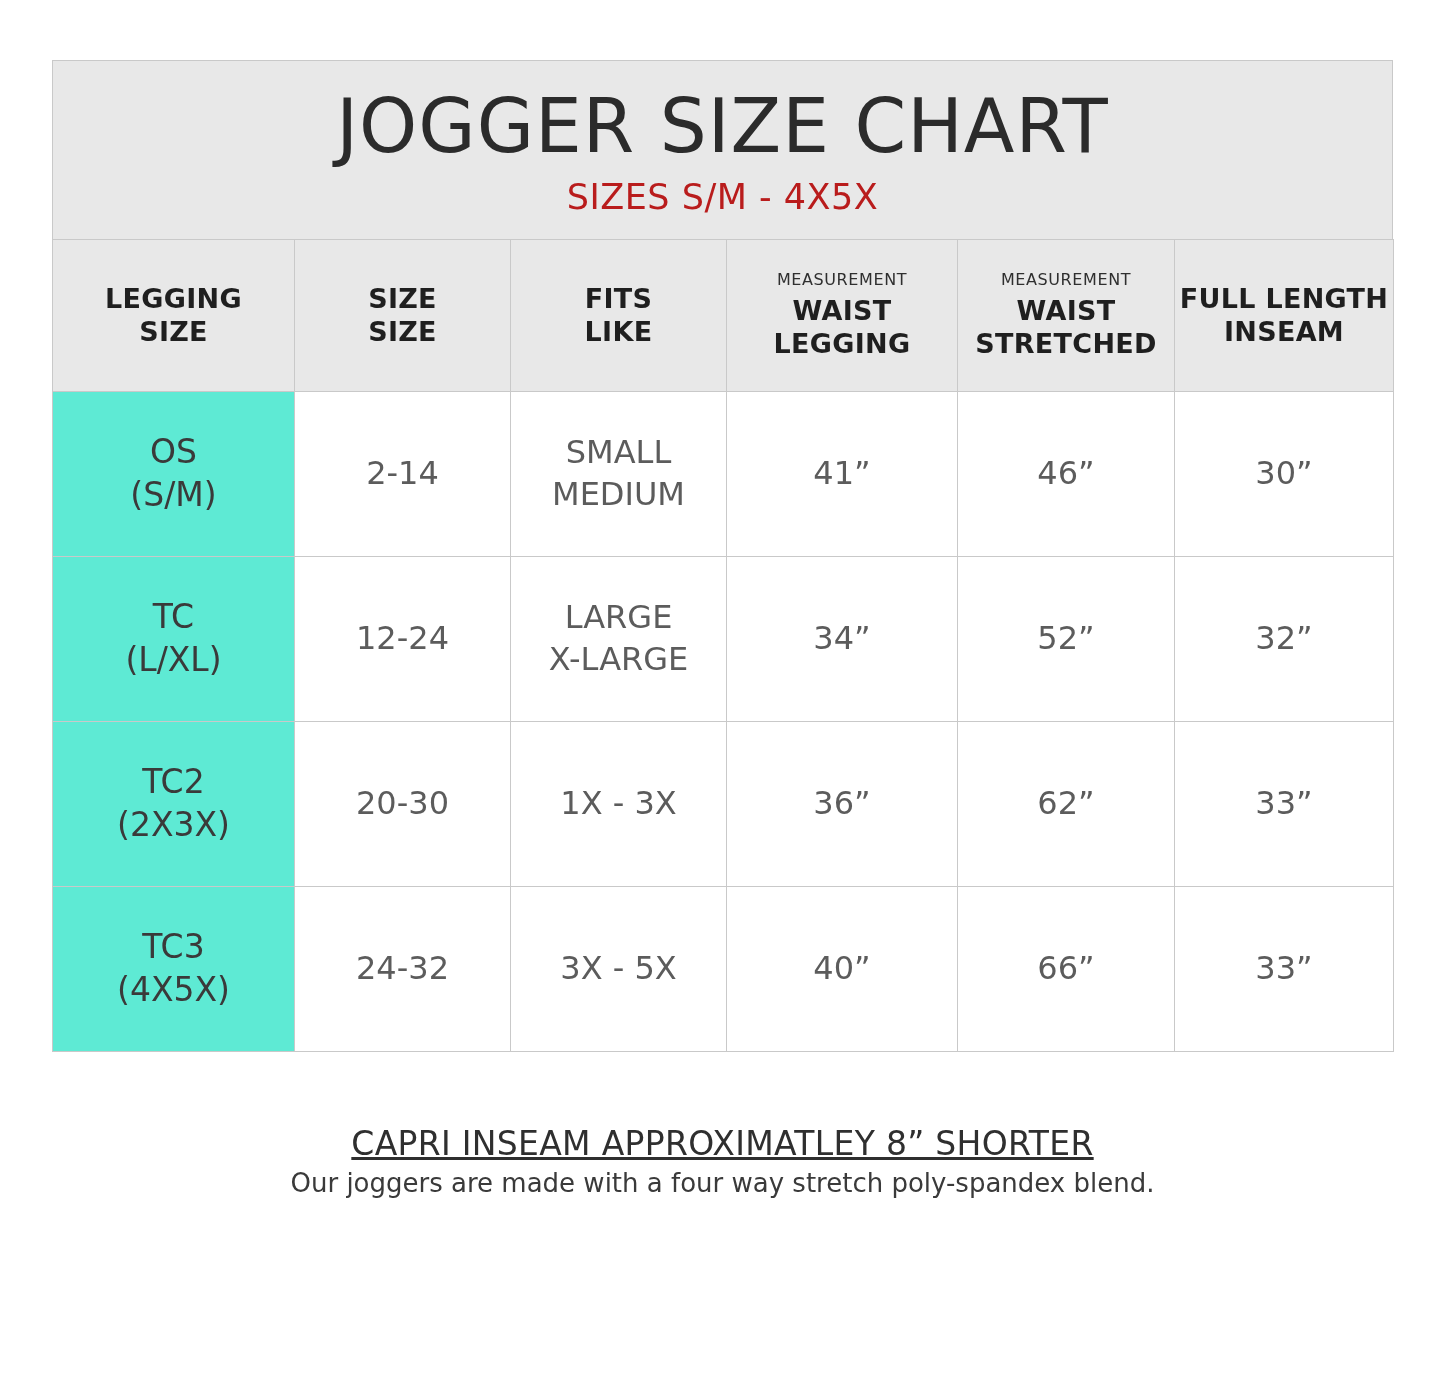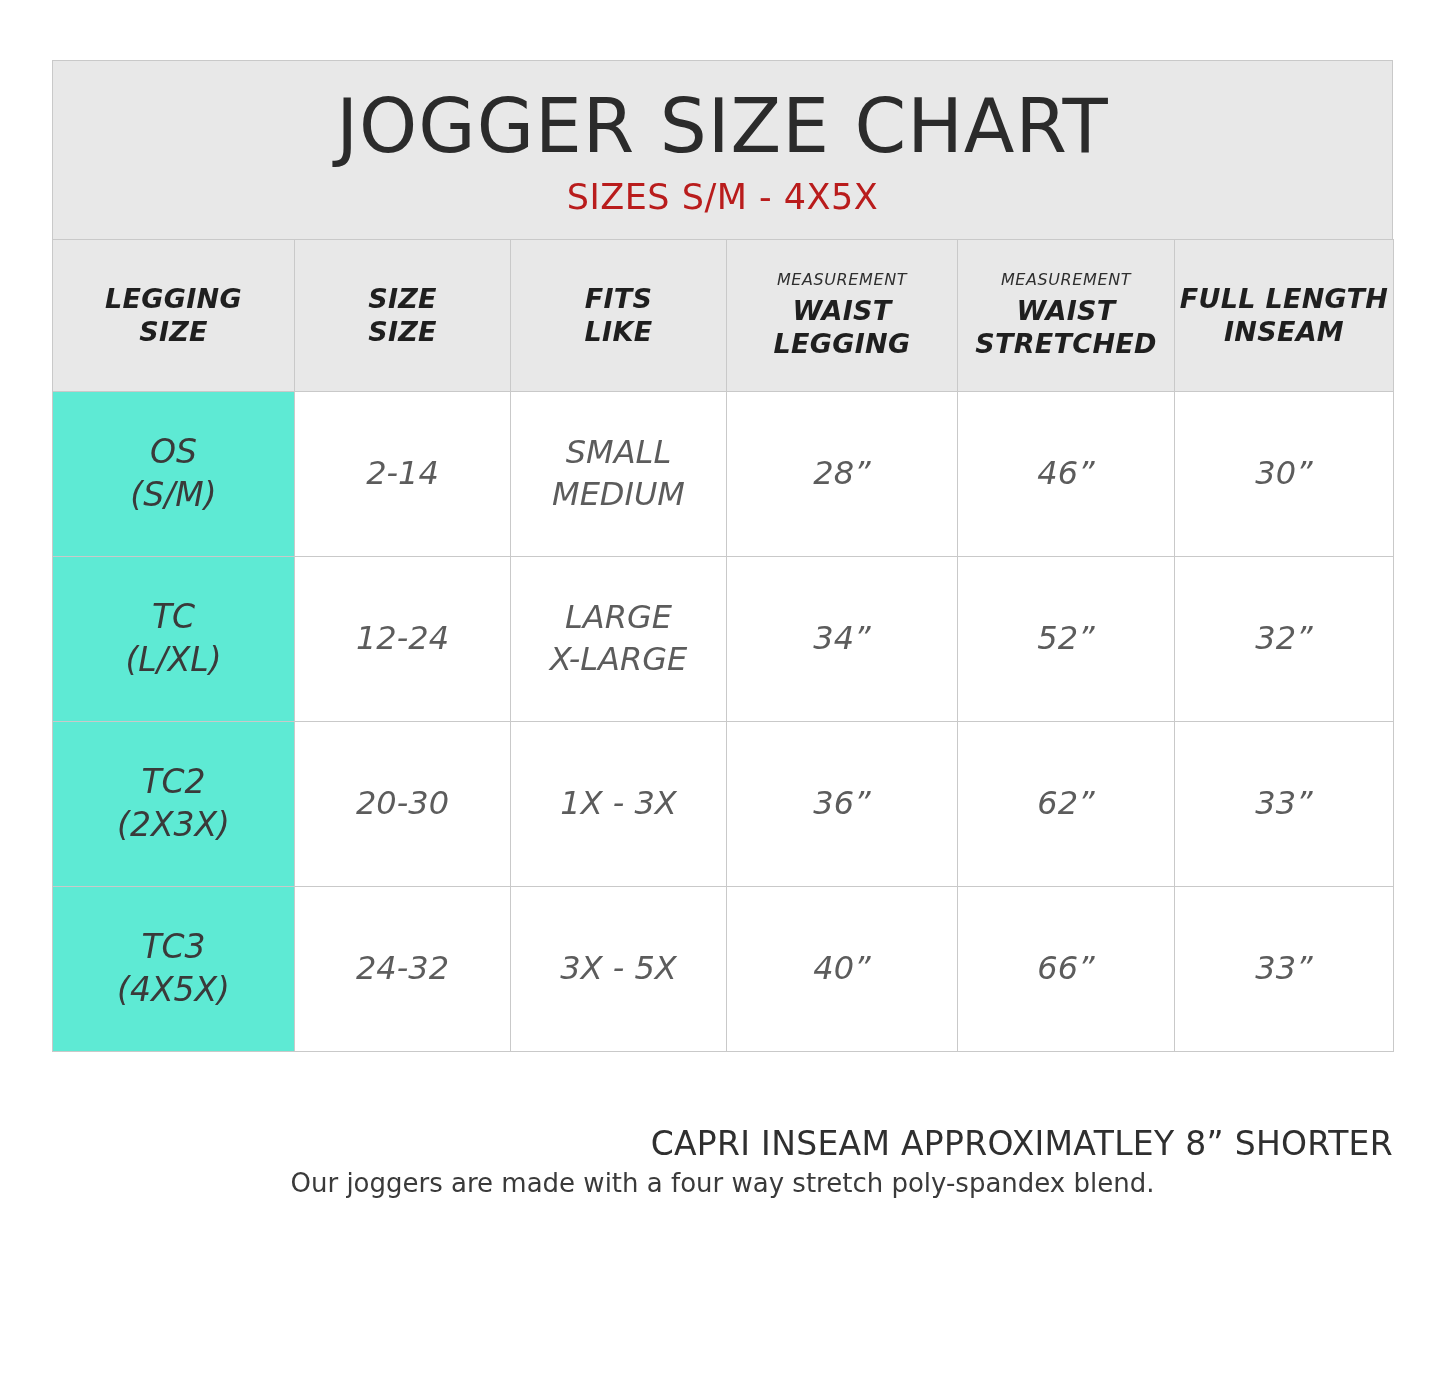--- a/index.html
+++ b/index.html
@@ -49,21 +49,20 @@
     font-weight: 400;
     color: #b91c1c;
     letter-spacing: 0.5px;
   }
   
   table.size-table {
     border-collapse: collapse;
     width: 100%;
     table-layout: fixed;
     background: #ffffff;
-    font-style: italic;
   }
   table.size-table td, table.size-table th {
     border: 1px solid #c9c9c9;
     box-sizing: border-box;
     text-align: center;
     vertical-align: middle;
     padding: 0;
   }
   thead th {
     height: 152px;
@@ -103,24 +102,25 @@
   col.c0 { width: 242px; }
   col.c1 { width: 216px; }
   col.c2 { width: 216px; }
   col.c3 { width: 231px; }
   col.c4 { width: 217px; }
   col.c5 { width: 219px; }
 
   
   .note-main {
     margin-top: 72px;
-    text-align: right;
+    text-align: center;
     font-size: 33px;
     color: #2f2f2f;
     letter-spacing: 0.3px;
+    text-decoration: underline;
   }
   .note-sub {
     text-align: center;
     font-size: 26px;
     color: #3a3a3a;
     line-height: 1.6;
   }
 </style>
 </head>
 <body>
@@ -180,21 +180,21 @@
         <tr>
           <td class="size-cell">
             <span>OS</span>
             <span class="sub">(S/M)</span>
           </td>
           <td>2-14</td>
           <td>
             <span>SMALL</span>
             <span class="sub">MEDIUM</span>
           </td>
-          <td>28”</td>
+          <td>41”</td>
           <td>46”</td>
           <td>30”</td>
         </tr>
         <tr>
           <td class="size-cell">
             <span>TC</span>
             <span class="sub">(L/XL)</span>
           </td>
           <td>12-24</td>
           <td>

